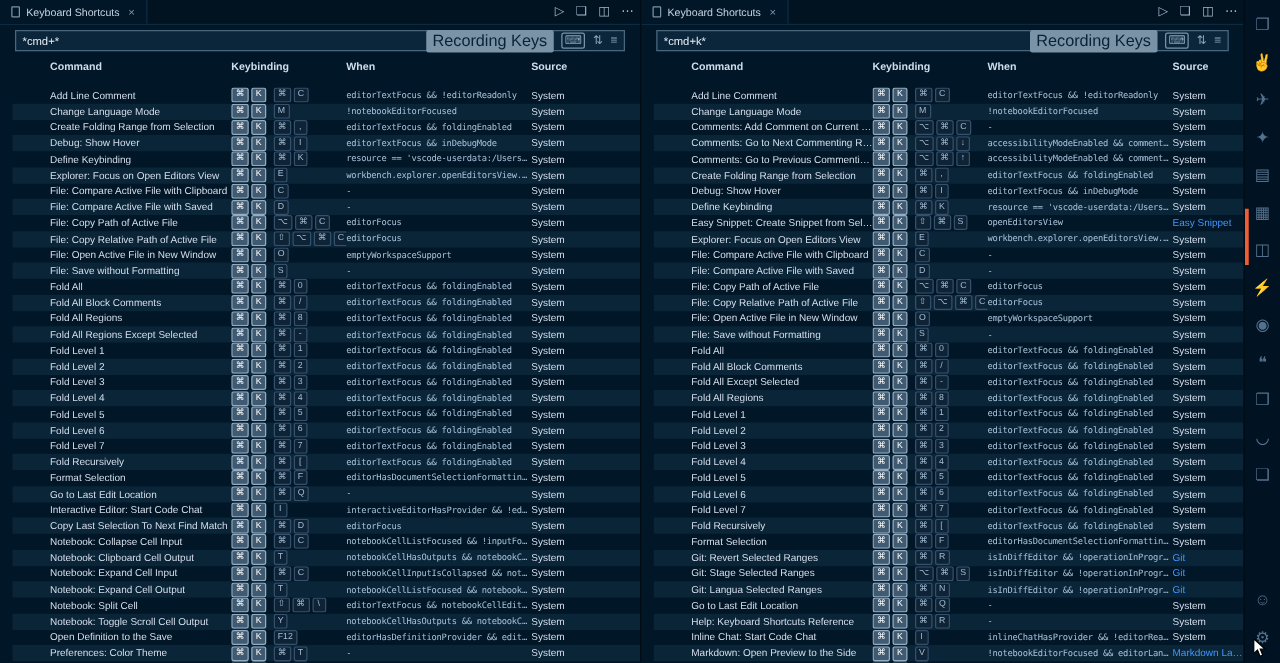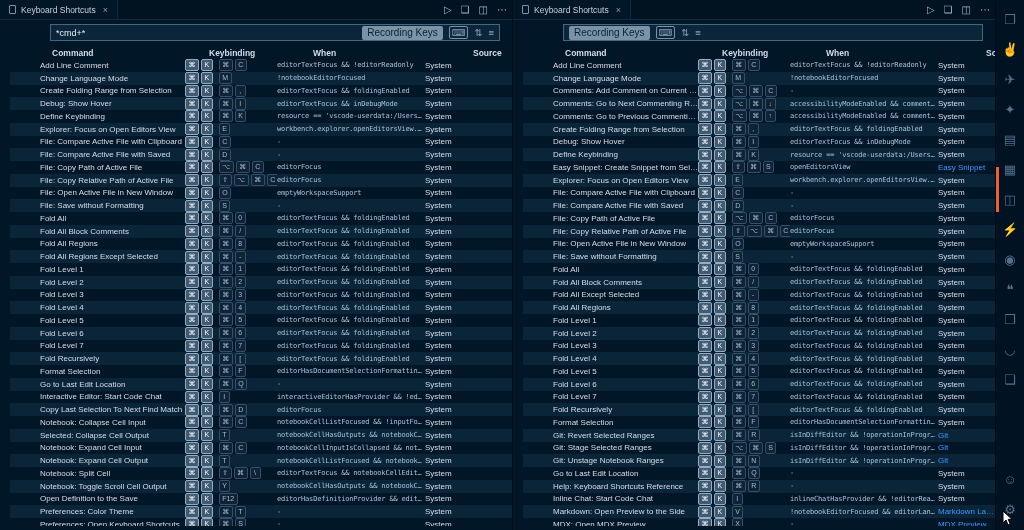--- a/index.html
+++ b/index.html
@@ -15,33 +15,33 @@
   .tabbar { height:20px; display:flex; align-items:stretch; background:#011220;
     border-bottom:1px solid #0e2a40; position:relative; }
   .tab { display:flex; align-items:center; gap:5px; padding:0 9px; background:var(--bg);
     border-right:1px solid #0e2a40; font-size:8.5px; color:#c3d3e2; }
   .fileicon { width:7px; height:9px; border:1px solid #7b93a7; border-radius:1px; display:inline-block; }
   .tabclose { color:#7f9cb3; font-size:9px; margin-left:2px; }
   .actions { position:absolute; right:5px; top:0; height:20px; display:flex; align-items:center; gap:9px; }
   .actions span { color:#9fb8cc; font-size:10px; line-height:1; }
 
   
-  .searchrow { padding:4px 12px 0 12px;margin-left:38px; }
+  .searchrow { padding:4px 12px 0 12px; }
   .searchbox { height:17px; background:#0b253a; border:1px solid #47677f; display:flex;
     align-items:center; padding:0 5px; gap:6px; }
   .searchval { flex:1; font-size:9px; color:#e6eef6; }
-  .badge { font-size:10px; padding:1.5px 5px; border-radius:2px; background:var(--badgeBg,#7b93a7);
+  .badge { font-size:13px; padding:1.5px 5px; border-radius:2px; background:var(--badgeBg,#7b93a7);
     color:#0b2233; white-space:nowrap; }
   .ctrlbox { border:1px solid #7b93a7; border-radius:2px; padding:0 2px; height:13px;
     display:flex; align-items:center; }
   .sicon { color:#8aa3b8; font-size:9.5px; line-height:1; }
 
   
-  .thead { margin:5px 0 0 10px; display:grid; grid-template-columns:30px 145px 92px 148px 1fr;
-    height:13px; align-items:center; font-size:8.5px; font-weight:bold; color:#cfdeec;gap:12px; }
+  .thead { margin:5px 0 11px 10px; display:grid; grid-template-columns:30px 145px 92px 148px 1fr;
+    height:13px; align-items:center; font-size:8.5px; font-weight:bold; color:#cfdeec; }
   .rows { overflow:hidden; height:467px; }
   .row { height:12.76px; margin-left:10px; display:grid; grid-template-columns:30px 145px 92px 148px 1fr;
     align-items:center; }
   .row.alt { background:var(--bgAlt,#0a2438); }
   .cell { overflow:hidden; white-space:nowrap; text-overflow:ellipsis; }
   .cmd { font-size:8px; color:#d6deeb; }
   .when { font-family:"DejaVu Sans Mono", monospace; font-size:7px; color:#a8c3da; letter-spacing:-0.2px; }
   .src { font-size:8px; color:#d6deeb; }
   .src.link { color:var(--link,#3f97ff); }
   .keys { display:flex; gap:6px; align-items:center; overflow:hidden; }
@@ -554,21 +554,21 @@
             <span class="chord">
               <span class="key">⌘</span>
               <span class="key">C</span>
             </span>
           </span>
           <span class="cell when">notebookCellListFocused &amp;&amp; !inputFocu…</span>
           <span class="cell src">System</span>
         </div>
         <div class="row alt">
           <span></span>
-          <span class="cell cmd">Selected: Collapse Cell Output</span>
+          <span class="cell cmd">Notebook: Clipboard Cell Output</span>
           <span class="keys">
             <span class="chord hl">
               <span class="key">⌘</span>
               <span class="key">K</span>
             </span>
             <span class="chord">
               <span class="key">T</span>
             </span>
           </span>
           <span class="cell when">notebookCellHasOutputs &amp;&amp; notebookCel…</span>
@@ -696,20 +696,21 @@
       </div>
       <div class="actions pane-actions">
           <span>▷</span>
           <span>❏</span>
           <span>◫</span>
           <span>⋯</span>
         </div>
     </div>
     <div class="searchrow">
       <div class="searchbox">
+        <span class="searchval">*cmd+k*</span>
         <span class="badge">Recording Keys</span>
         <span class="ctrlbox">
             <span class="sicon">⌨</span>
           </span>
         <span class="sicon">⇅</span>
         <span class="sicon">≡</span>
       </div>
     </div>
     <div class="thead">
       <span></span>
@@ -1212,21 +1213,21 @@
               <span class="key">⌥</span>
               <span class="key">⌘</span>
               <span class="key">S</span>
             </span>
           </span>
           <span class="cell when">isInDiffEditor &amp;&amp; !operationInProgress</span>
           <span class="cell src link">Git</span>
         </div>
         <div class="row alt">
           <span></span>
-          <span class="cell cmd">Git: Unstage Notebook Ranges</span>
+          <span class="cell cmd">Git: Langua Selected Ranges</span>
           <span class="keys">
             <span class="chord hl">
               <span class="key">⌘</span>
               <span class="key">K</span>
             </span>
             <span class="chord">
               <span class="key">⌘</span>
               <span class="key">N</span>
             </span>
           </span>

